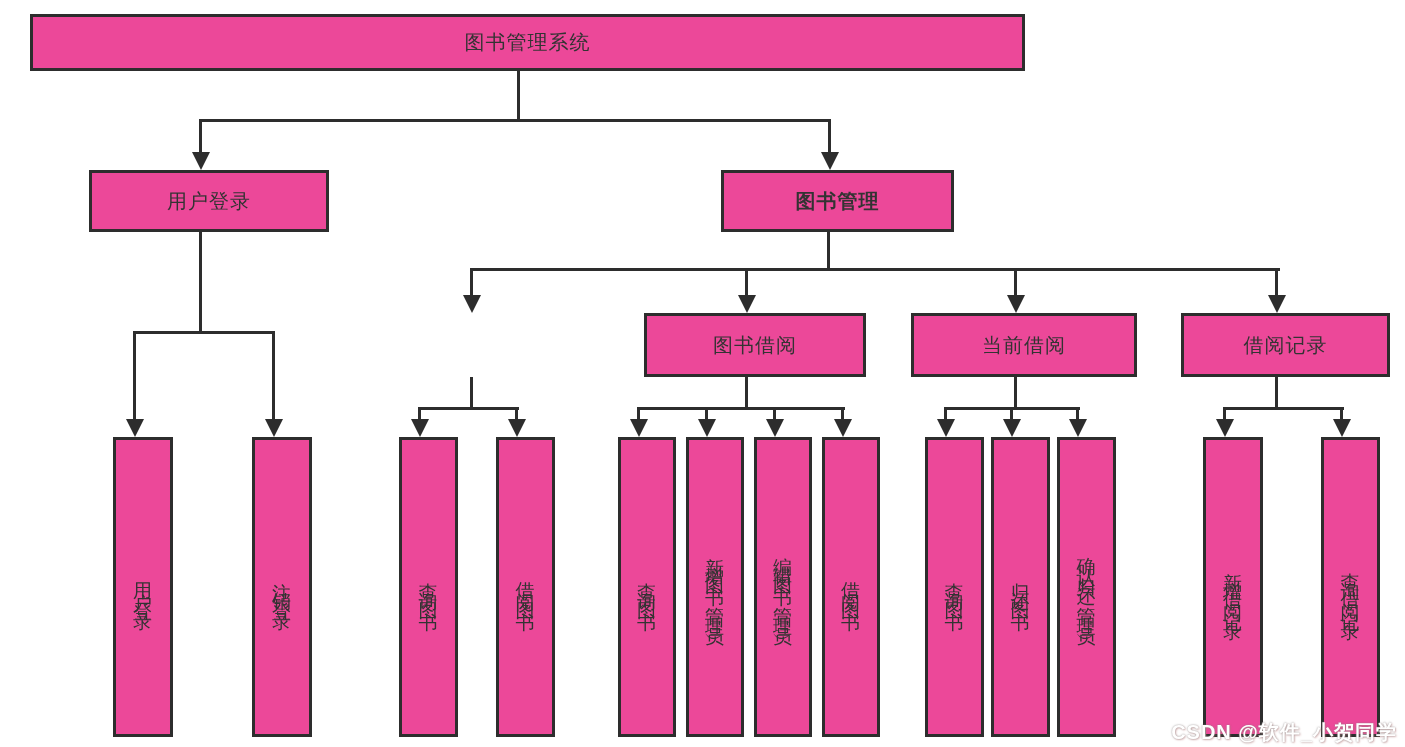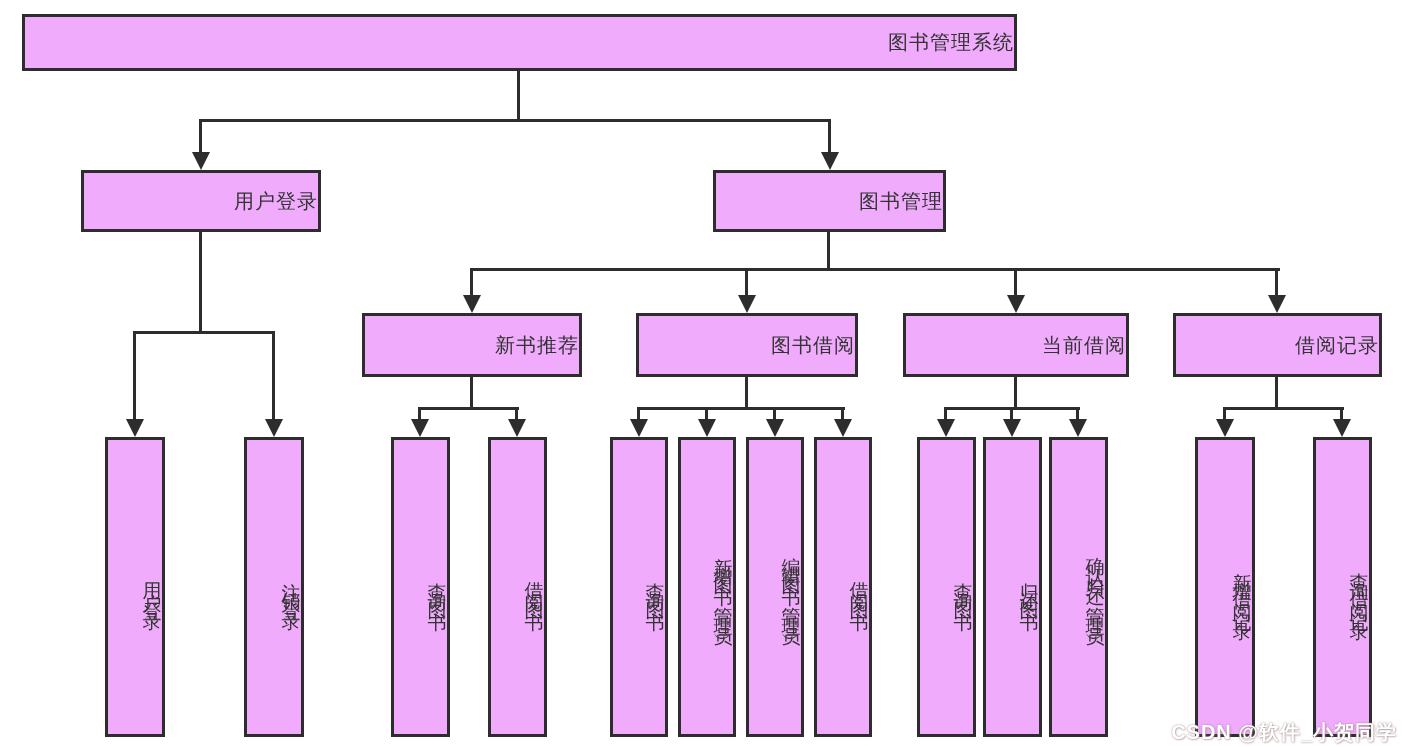--- a/index.html
+++ b/index.html
@@ -1,21 +1,21 @@
 <!DOCTYPE html>
 <html><head>
 <meta charset="utf-8">
 <style>
   html,body{margin:0;padding:0;background:#fff;}
   body{font-family:"Liberation Sans","DejaVu Sans",sans-serif;}
   .canvas{position:relative;width:1405px;height:747px;background:#fff;overflow:hidden;}
   .nodebox{
-    position:absolute;background:#f0abfc;border:3px solid #2d2d2d;
-    display:flex;align-items:center;justify-content:flex-end;
-    box-sizing:border-box;color:#333;z-index:2;
+    position:absolute;background:#ec4899;border:3px solid #2d2d2d;
+    display:flex;align-items:center;justify-content:center;
+    box-sizing:border-box;color:#333;z-index:2;margin-left:8px;
   }
   .hnode{font-size:20px;letter-spacing:1px;}
   .vnode span{
     writing-mode:vertical-rl;text-orientation:mixed;
     font-size:19px;letter-spacing:10px;line-height:1;color:#333;
   }
   .vline{position:absolute;width:3px;background:#2d2d2d;z-index:1;}
   .hline{position:absolute;height:3px;background:#2d2d2d;z-index:1;}
   .ahead{
     position:absolute;width:0;height:0;z-index:1;
@@ -41,21 +41,21 @@
   <div class="vline" style="left:517px;top:70px;height:52px;"></div>
   <div class="hline" style="left:199px;top:119px;width:632px;"></div>
   <div class="vline" style="left:199px;top:119px;height:37px;"></div>
   <div class="ahead" style="left:192px;top:152px;"></div>
   <div class="vline" style="left:828px;top:119px;height:37px;"></div>
   <div class="ahead" style="left:821px;top:152px;"></div>
 
   <div class="nodebox hnode" style="left:81px;top:170px;width:240px;height:62px;">
     <span>用户登录</span>
   </div>
-  <div class="nodebox hnode" style="left:713px;top:170px;width:233px;height:62px;">
+  <div class="nodebox hnode" style="left:713px;top:170px;width:233px;height:62px;font-weight:bold;">
     <span>图书管理</span>
   </div>
 
   <div class="vline" style="left:199px;top:232px;height:101px;"></div>
   <div class="hline" style="left:133px;top:331px;width:142px;"></div>
   <div class="vline" style="left:133px;top:331px;height:90px;"></div>
   <div class="ahead" style="left:126px;top:419px;"></div>
   <div class="vline" style="left:272px;top:331px;height:90px;"></div>
   <div class="ahead" style="left:265px;top:419px;"></div>
 
@@ -63,23 +63,20 @@
   <div class="hline" style="left:470px;top:268px;width:810px;"></div>
   <div class="vline" style="left:470px;top:268px;height:30px;"></div>
   <div class="ahead" style="left:463px;top:295px;"></div>
   <div class="vline" style="left:745px;top:268px;height:30px;"></div>
   <div class="ahead" style="left:738px;top:295px;"></div>
   <div class="vline" style="left:1014px;top:268px;height:30px;"></div>
   <div class="ahead" style="left:1007px;top:295px;"></div>
   <div class="vline" style="left:1275px;top:268px;height:30px;"></div>
   <div class="ahead" style="left:1268px;top:295px;"></div>
 
-  <div class="nodebox hnode" style="left:362px;top:313px;width:220px;height:64px;">
-    <span>新书推荐</span>
-  </div>
   <div class="nodebox hnode" style="left:903px;top:313px;width:226px;height:64px;">
     <span>当前借阅</span>
   </div>
   <div class="nodebox hnode" style="left:636px;top:313px;width:222px;height:64px;">
     <span>图书借阅</span>
   </div>
   <div class="nodebox hnode" style="left:1173px;top:313px;width:209px;height:64px;">
     <span>借阅记录</span>
   </div>
 

